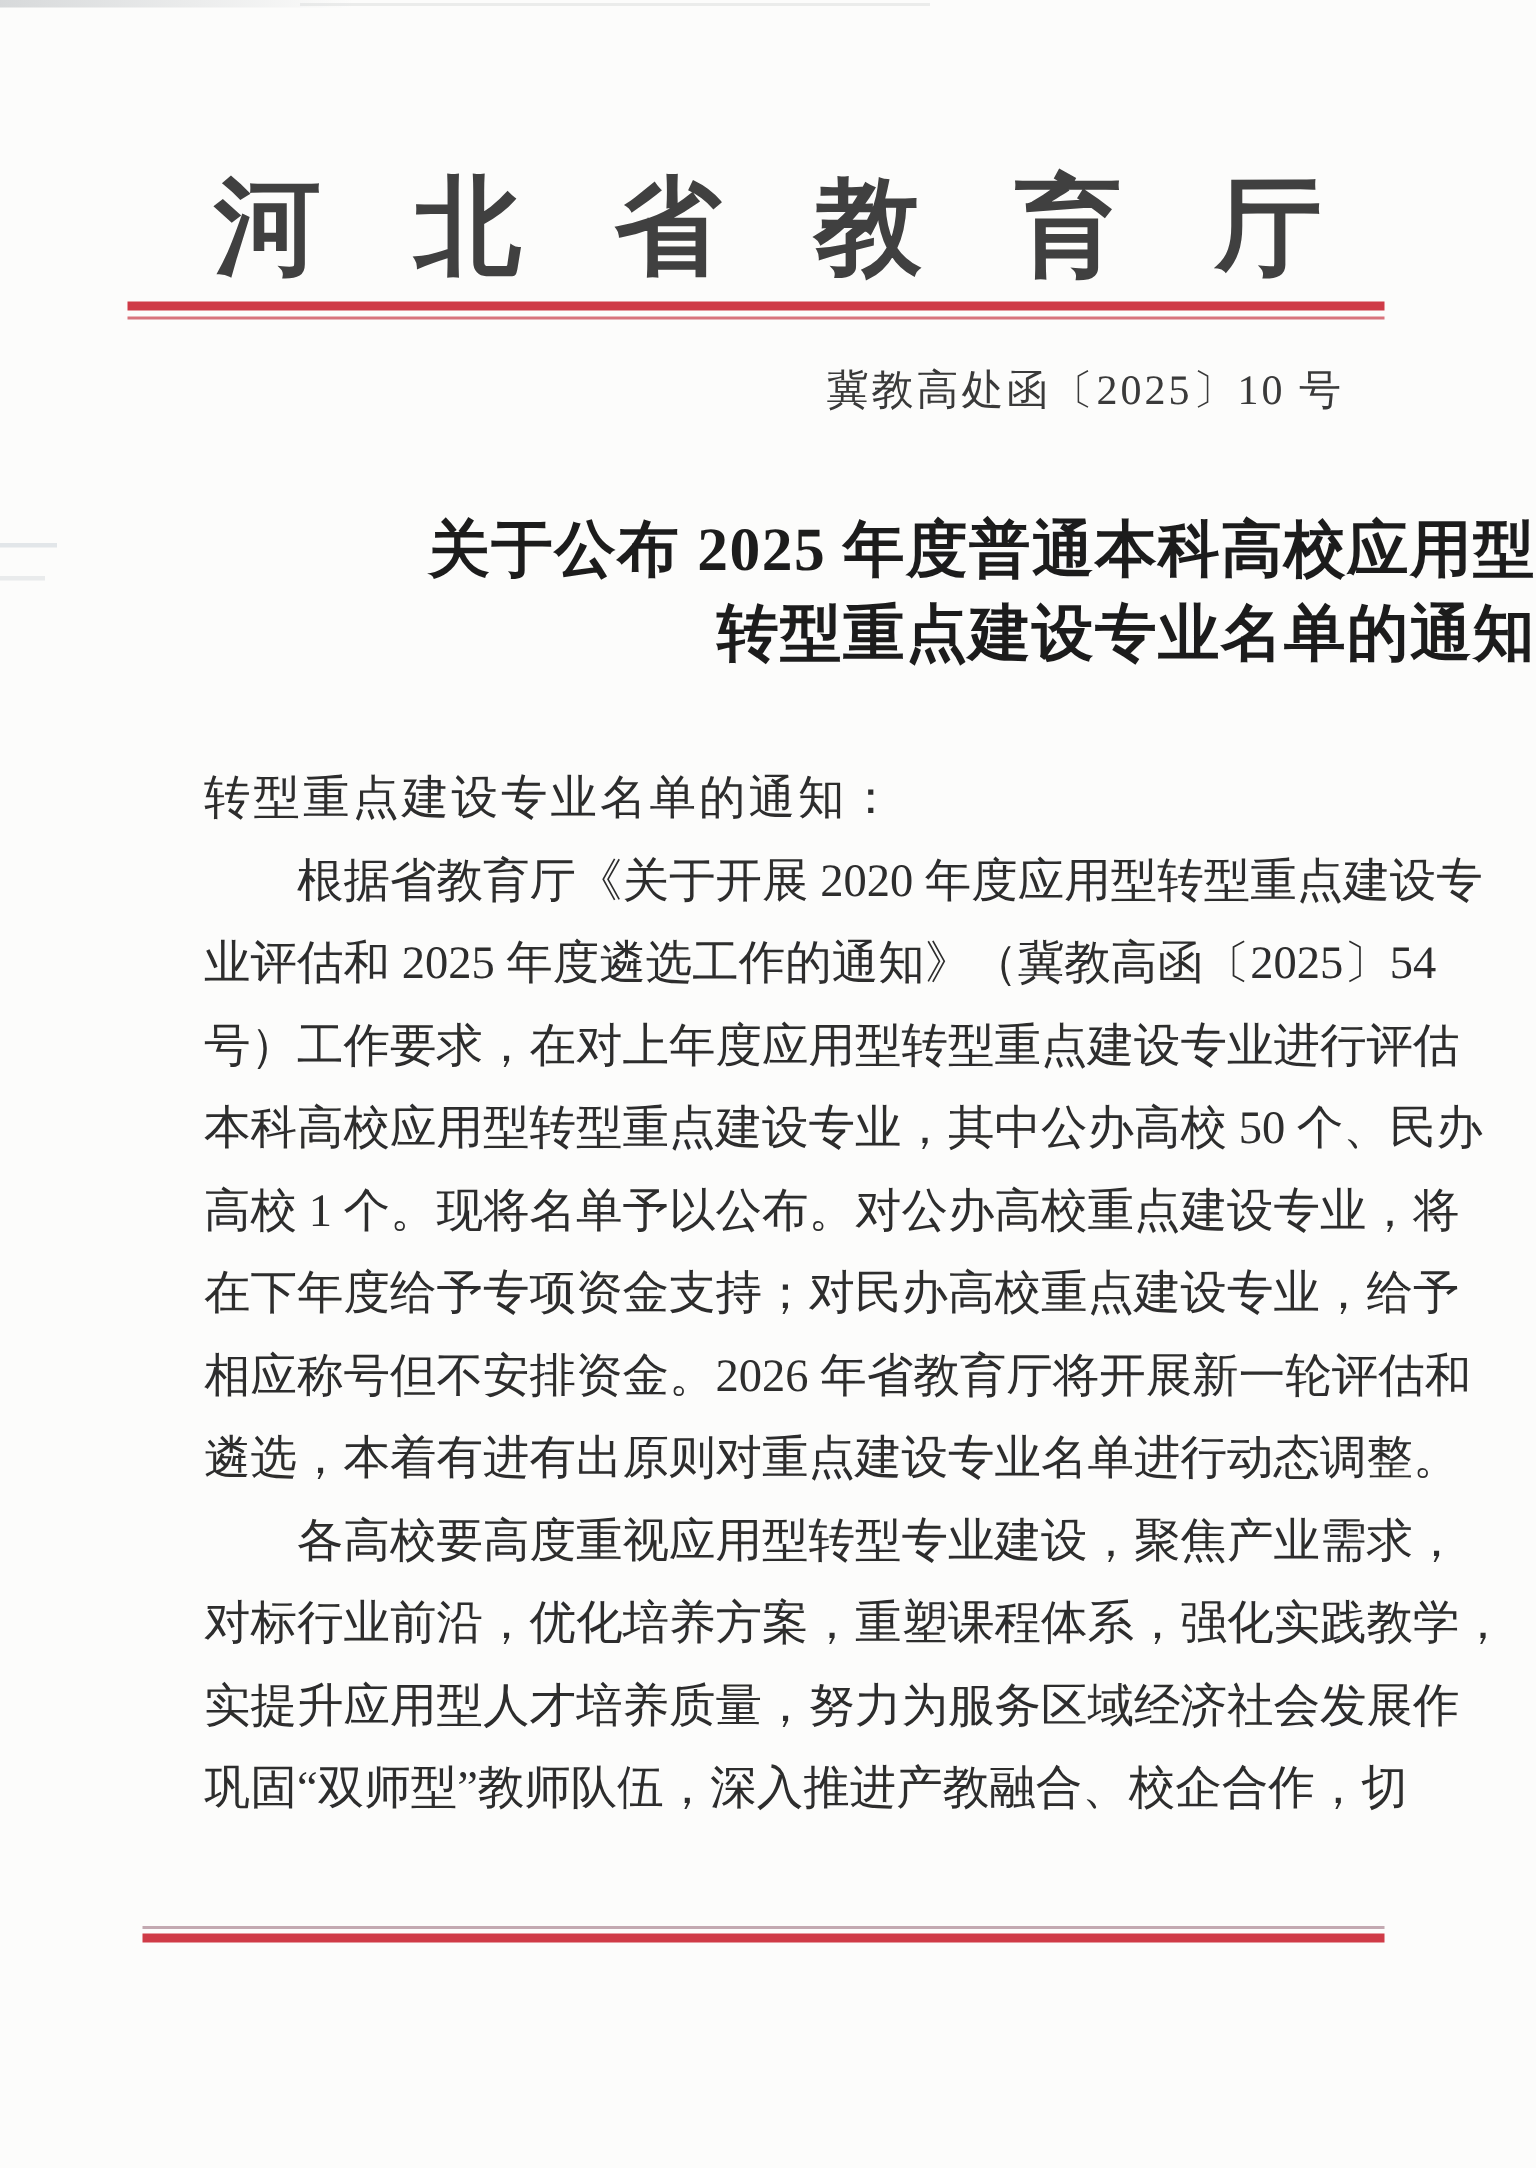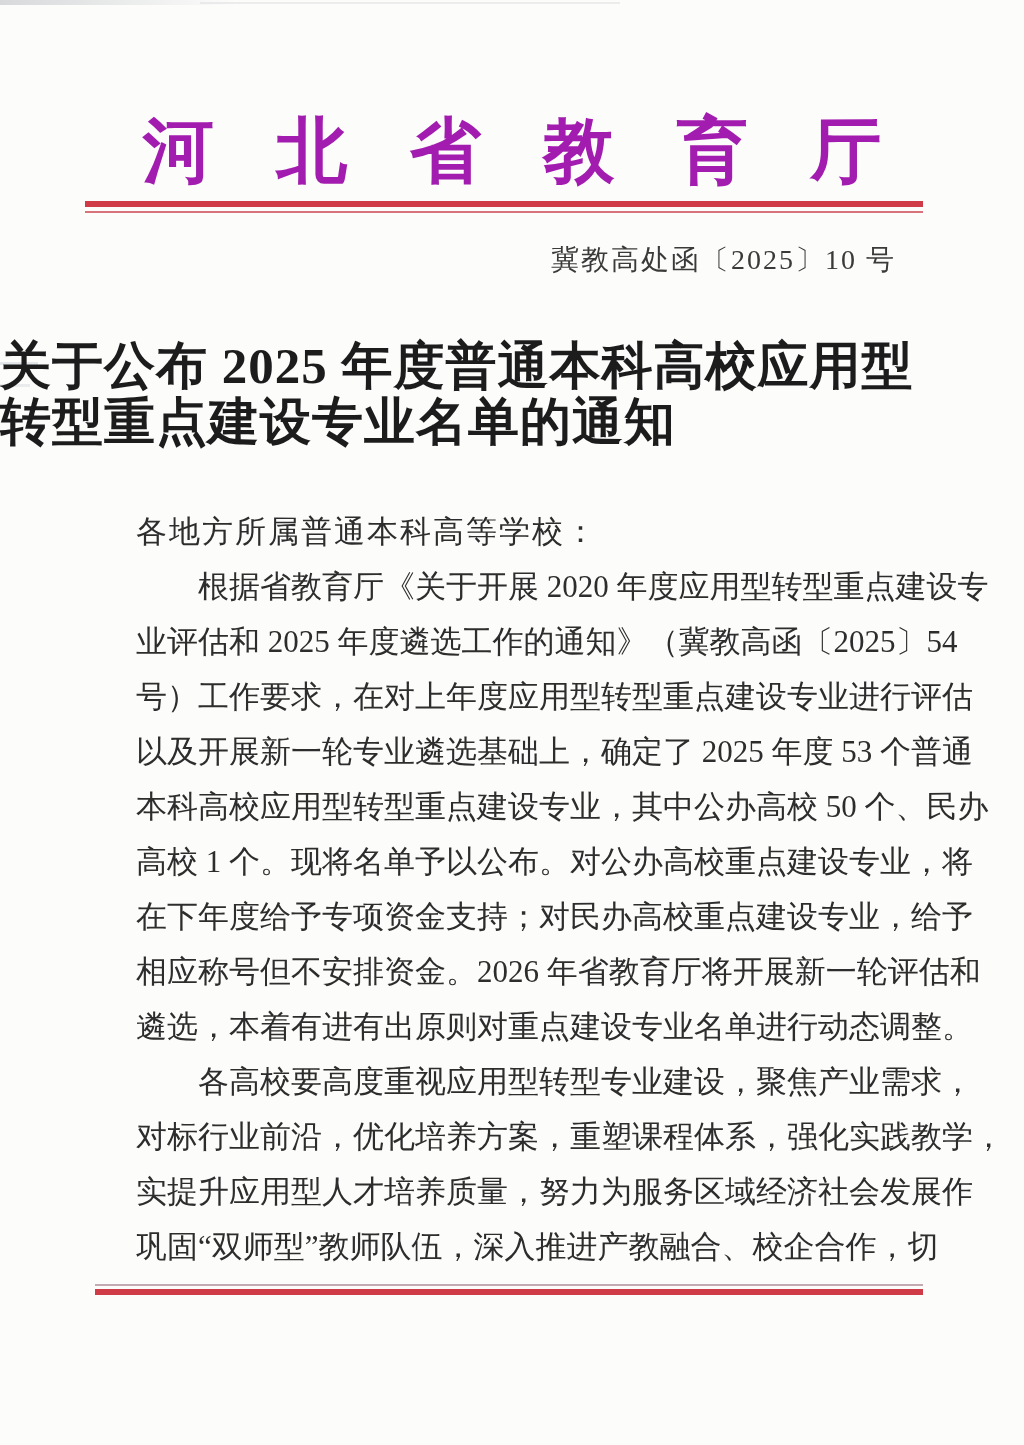--- a/index.html
+++ b/index.html
@@ -18,21 +18,21 @@
 
   
   .agency {
     position: absolute;
     top: 104px;
     left: 0;
     width: 100%;
     text-align: center;
     font-size: 71px;
     font-weight: bold;
-    color: #a21caf;
+    color: #404040;
     letter-spacing: 0.88em;
     text-indent: 0.88em; 
     white-space: nowrap;
   }
 
   .rule-top {
     position: absolute;
     top: 201px;
     left: 85px;
     width: 838px;
@@ -50,22 +50,22 @@
     white-space: nowrap;
     margin-left: 48px;
   }
 
   
   .title {
     position: absolute;
     top: 338px;
     left: 0;
     width: 100%;
-    text-align: left;
-    font-size: 51px;
+    text-align: right;
+    font-size: 41px;
     font-weight: bold;
     line-height: 56px;
     color: #1c1c1c;
     letter-spacing: 1px;
   }
 
   
   .body-text {
     position: absolute;
     top: 504px;
@@ -124,25 +124,24 @@
   </div>
 
   <div class="doc-number">冀教高处函〔2025〕10 号</div>
 
   <div class="title">
     <div>关于公布 2025 年度普通本科高校应用型</div>
     <div>转型重点建设专业名单的通知</div>
   </div>
 
   <div class="body-text">
-    <div class="line salutation">各地方所属普通本科高等学校：</div>
+    <div class="line salutation">转型重点建设专业名单的通知：</div>
     <div class="line indent">根据省教育厅《关于开展 2020 年度应用型转型重点建设专</div>
     <div class="line">业评估和 2025 年度遴选工作的通知》（冀教高函〔2025〕54</div>
     <div class="line">号）工作要求，在对上年度应用型转型重点建设专业进行评估</div>
-    <div class="line">以及开展新一轮专业遴选基础上，确定了 2025 年度 53 个普通</div>
     <div class="line">本科高校应用型转型重点建设专业，其中公办高校 50 个、民办</div>
     <div class="line">高校 1 个。现将名单予以公布。对公办高校重点建设专业，将</div>
     <div class="line">在下年度给予专项资金支持；对民办高校重点建设专业，给予</div>
     <div class="line">相应称号但不安排资金。2026 年省教育厅将开展新一轮评估和</div>
     <div class="line">遴选，本着有进有出原则对重点建设专业名单进行动态调整。</div>
     <div class="line indent">各高校要高度重视应用型转型专业建设，聚焦产业需求，</div>
     <div class="line">对标行业前沿，优化培养方案，重塑课程体系，强化实践教学，</div>
     <div class="line">实提升应用型人才培养质量，努力为服务区域经济社会发展作</div>
     <div class="line">巩固“双师型”教师队伍，深入推进产教融合、校企合作，切</div>
   </div>

